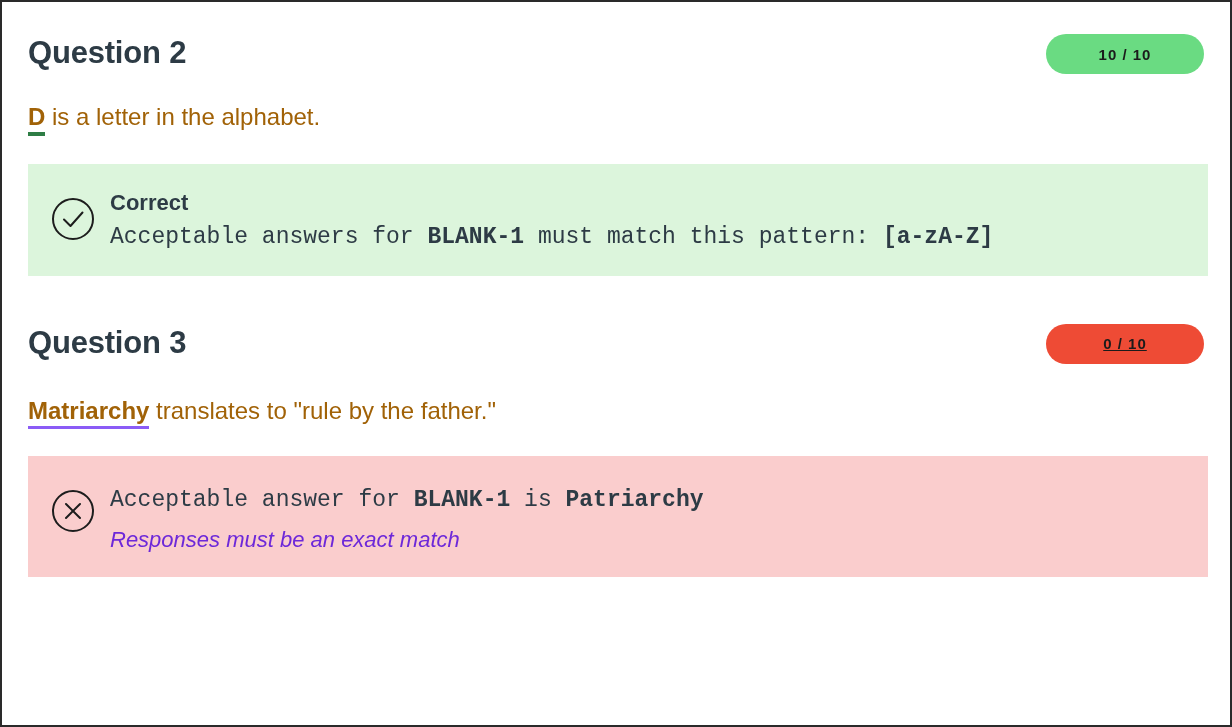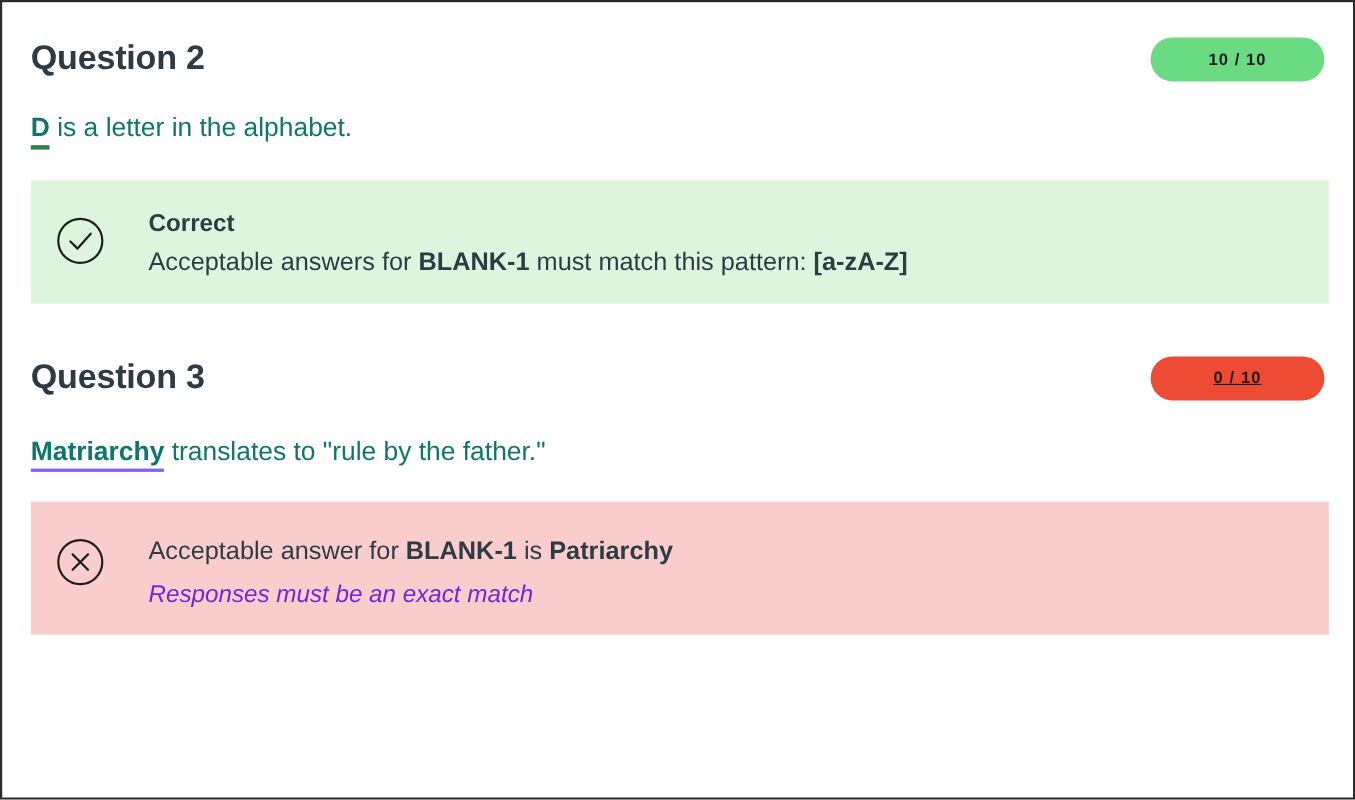--- a/index.html
+++ b/index.html
@@ -52,21 +52,21 @@
     box-sizing: border-box;
     padding: 0 18px;
     letter-spacing: 1px;
   }
   .score-badge.correct { background: #6adb82; }
   .score-badge.incorrect { background: #ee4b35; text-decoration: underline; }
 
   
   .q-answer {
     font-size: 24px;
-    color: #0f766e;
+    color: #a16207;
     line-height: 1.4;
   }
   .blank-answer {
     font-weight: bold;
     padding-bottom: 2px;
   }
   .blank-answer.correct {
     border-bottom: 4px solid #2e7d45;
   }
   .blank-answer.incorrect {
@@ -90,33 +90,33 @@
   .feedback-icon {
     flex: 0 0 auto;
     width: 46px;
     height: 46px;
     margin-right: 14px;
     margin-top: 10px;
   }
   .feedback-body {
     flex: 1 1 auto;
     padding-top: 2px;
-    margin-left: 25px;
   }
   .feedback-title {
     font-size: 22px;
     font-weight: bold;
     color: #2d3b45;
     line-height: 1.35;
   }
   .feedback-text {
     font-size: 23px;
     color: #2d3b45;
     line-height: 1.42;
     margin-top: 4px;
+    font-family: Liberation Mono, monospace;
   }
   .feedback-note {
     font-size: 22px;
     font-style: italic;
     color: #6d28d9;
     line-height: 1.42;
     margin-top: 8px;
   }
   .strong { font-weight: bold; }
 

